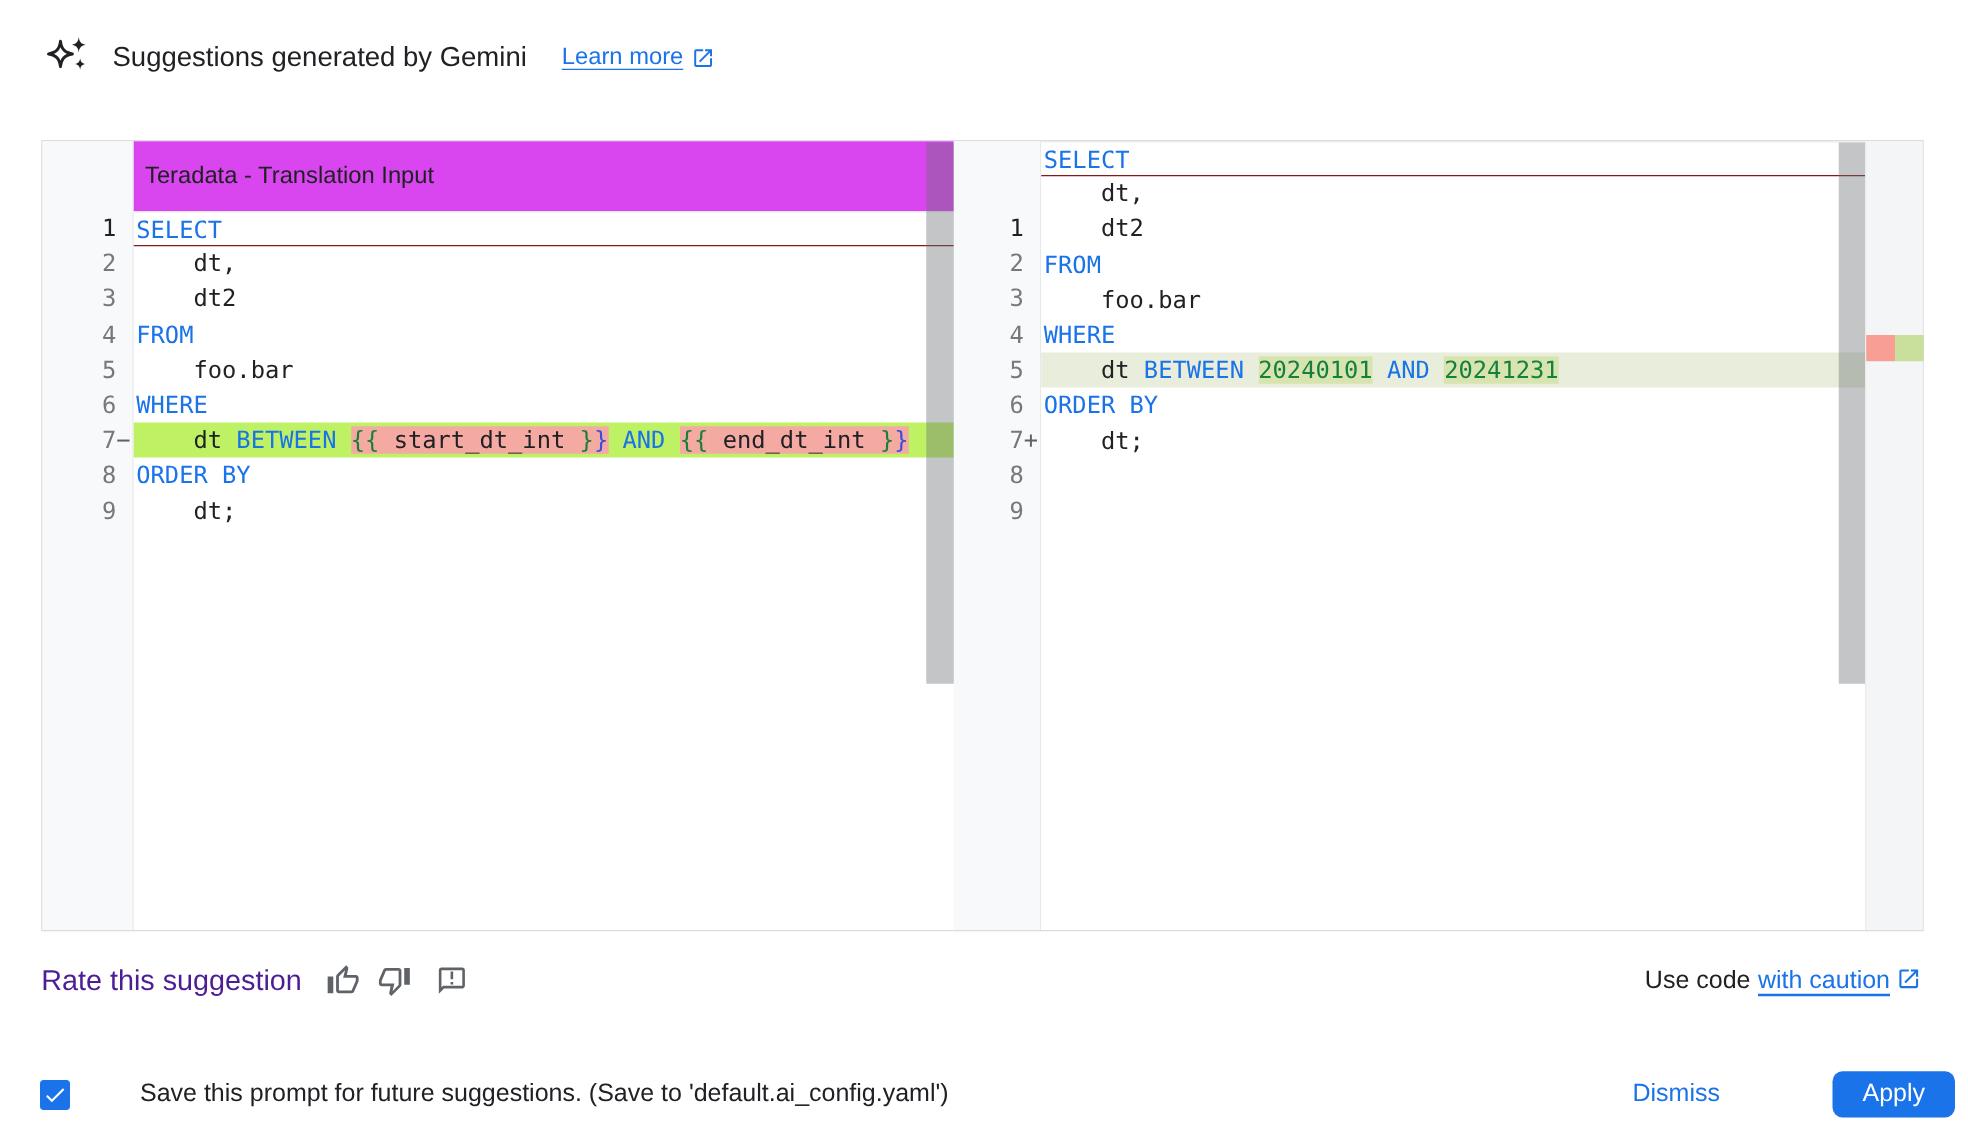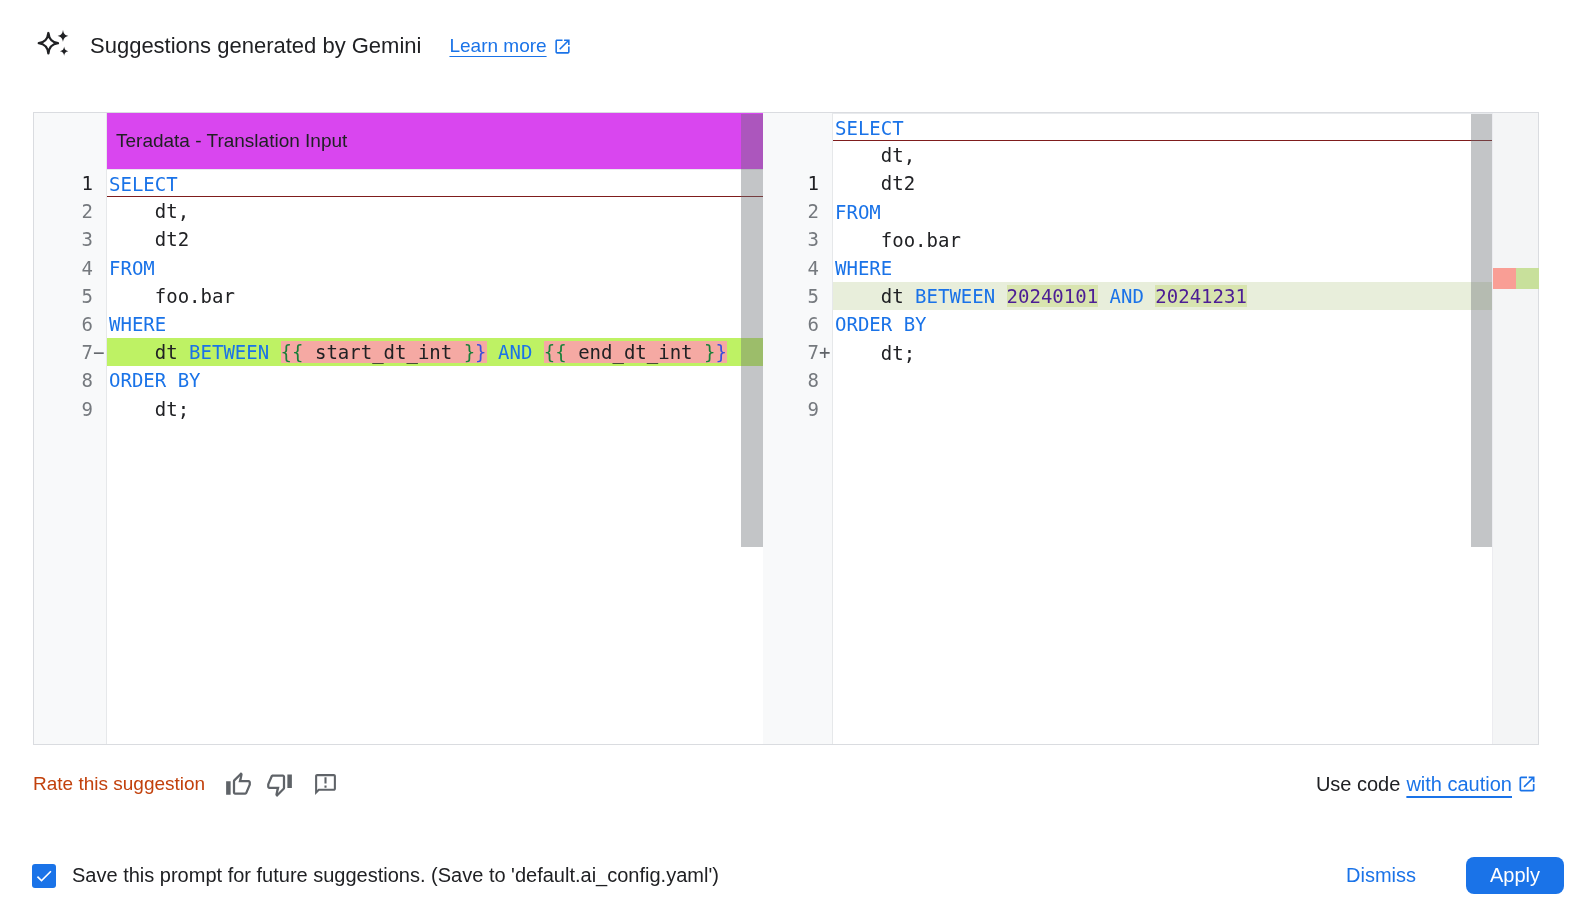--- a/index.html
+++ b/index.html
@@ -40,52 +40,52 @@
         font-size:19px;white-space:pre;padding-left:2px;box-sizing:border-box;color:#202124;}
   .code-row.current{border-top:1px solid #e8eaed;border-bottom:1px solid #7f1d1d;}
   .code-row.removed{background:#bef264;}
   .code-row.added{background:#e8eedb;}
   .removed .chunk{background:#f5a9a3;}
   .added .chunk{background:#d8e4af;}
   .tok-kw{color:#1a73e8;}
   .tok-pl{color:#202124;}
   .tok-bg{color:#188038;}
   .tok-bb{color:#3b4eda;}
-  .tok-num{color:#4c1d95;}
+  .tok-num{color:#15803d;}
 
   .scroll-thumb{position:absolute;top:1px;height:433px;width:22px;
         background:rgba(104,109,114,0.40);z-index:3;cursor:default;}
   .pane-left .scroll-thumb{left:707px;}
   .pane-right .scroll-thumb{left:708px;width:21px;}
 
   .ruler{position:absolute;left:729px;top:0;bottom:0;width:46px;background:#f4f5f6;
         border-left:1px solid #ececf0;box-sizing:border-box;}
   .marker{position:absolute;top:155px;height:21px;}
   .marker-removed{left:0;width:23px;background:#f99e95;}
   .marker-added{left:23px;width:23px;background:#c8e09b;}
 
   
   .rate-row{position:absolute;left:33px;top:768px;width:1504px;height:32px;
         display:flex;align-items:center;}
-  .rate-label{font-size:19px;color:#c2410c;}
+  .rate-label{font-size:23px;color:#4c1d95;}
   .icon-btn{background:none;border:none;padding:0;margin:0;cursor:pointer;
         display:flex;align-items:center;}
   .icon-btn svg{width:27px;height:27px;fill:#5f6368;}
   .icon-btn.thumb-up{margin-left:20px;}
   .icon-btn.thumb-down{margin-left:14px;}
   .icon-btn.feedback{margin-left:20px;}
   .icon-btn.feedback svg{width:25px;height:25px;}
-  .use-code{margin-left:auto;display:flex;align-items:center;font-size:20px;color:#202124;}
+  .use-code{margin-left:auto;display:flex;align-items:flex-start;font-size:20px;color:#202124;}
   .use-code .caution-link{margin-left:6px;color:#1a73e8;text-decoration:underline;
         text-underline-offset:5px;cursor:pointer;}
   .use-code .ext-icon{width:20px;height:20px;margin-left:5px;}
 
   
   .action-row{position:absolute;left:32px;top:851px;width:1532px;height:49px;
-        display:flex;align-items:center;}
+        display:flex;align-items:center;gap:40px;}
   .checkbox{width:24px;height:24px;border-radius:3px;background:#1a73e8;flex:none;
         display:flex;align-items:center;justify-content:center;cursor:pointer;}
   .checkbox svg{width:20px;height:20px;fill:#fff;}
   .save-label{margin-left:16px;font-size:20px;color:#202124;}
   .dismiss-btn{margin-left:auto;background:none;border:none;color:#1a73e8;font-size:20px;
         font-weight:500;font-family:"Liberation Sans",sans-serif;cursor:pointer;margin-right:44px;}
   .apply-btn{width:98px;height:37px;background:#1a73e8;border:none;border-radius:8px;
         color:#fff;font-size:20px;font-weight:500;font-family:"Liberation Sans",sans-serif;
         cursor:pointer;}
 </style>

